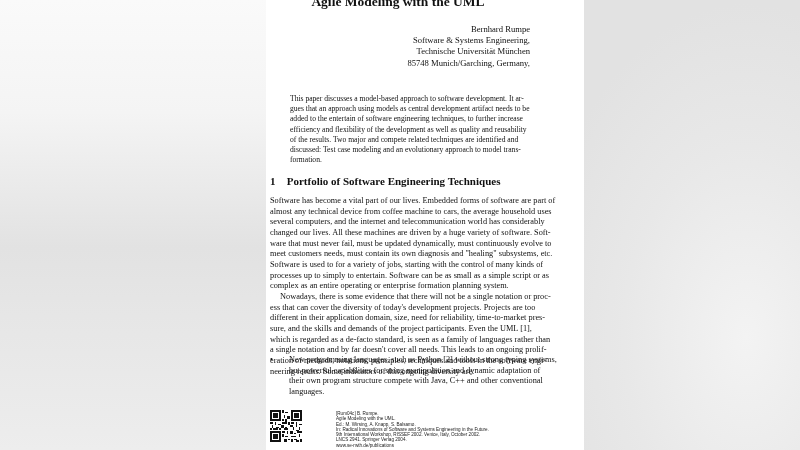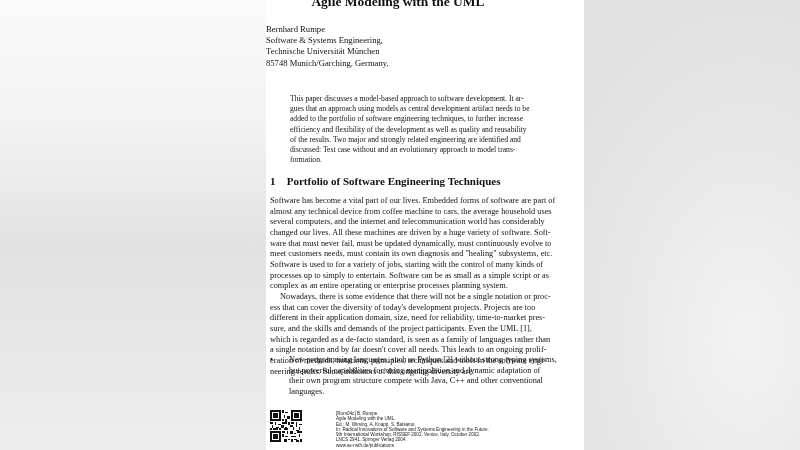--- a/index.html
+++ b/index.html
@@ -23,21 +23,21 @@
     .page {
       position: absolute; left: 266px; top: 0; width: 318px; height: 450px;
       background: #ffffff; overflow: hidden; color: #111;
     }
     .title {
       position: absolute; left: 0; width: 264px; top: -6px;
       text-align: center; font-weight: bold; font-size: 13.5px; line-height: 16px;
     }
     .author-block {
       position: absolute; left: 0; width: 264px; top: 24px;
-      text-align: left; font-size: 8.6px; line-height: 11.2px;
+      text-align: right; font-size: 8.6px; line-height: 11.2px;
     }
     .abstract {
       position: absolute; left: 24px; width: 216px; top: 94px;
       font-size: 7.6px; line-height: 10.2px; text-align: justify;
     }
     .abstract .ln { display: block; text-align: justify; text-align-last: justify; white-space: nowrap; }
     .abstract .ln.last { text-align-last: left; }
     .section-heading {
       position: absolute; left: 4px; top: 175px; font-weight: bold; font-size: 11px;
     }
@@ -78,42 +78,42 @@
   <div class="author-block">
     <div>Bernhard Rumpe</div>
     <div>Software &amp; Systems Engineering,</div>
     <div>Technische Universität München</div>
     <div>85748 Munich/Garching, Germany,</div>
   </div>
 
   <div class="abstract">
     <span class="ln">This paper discusses a model-based approach to software development. It ar-</span>
     <span class="ln">gues that an approach using models as central development artifact needs to be</span>
-    <span class="ln">added to the portfolio of software engineering techniques, to further increase</span>
+    <span class="ln">added to the entertain of software engineering techniques, to further increase</span>
     <span class="ln">efficiency and flexibility of the development as well as quality and reusability</span>
-    <span class="ln">of the results. Two major and strongly related engineering are identified and</span>
-    <span class="ln">discussed: Test case without and an evolutionary approach to model trans-</span>
+    <span class="ln">of the results. Two major and compete related techniques are identified and</span>
+    <span class="ln">discussed: Test case modeling and an evolutionary approach to model trans-</span>
     <span class="ln last">formation.</span>
   </div>
 
   <div class="section-heading">
     <span class="num">1</span>
     <span>Portfolio of Software Engineering Techniques</span>
   </div>
 
   <div class="body-text">
     <span class="ln">Software has become a vital part of our lives. Embedded forms of software are part of</span>
     <span class="ln">almost any technical device from coffee machine to cars, the average household uses</span>
     <span class="ln">several computers, and the internet and telecommunication world has considerably</span>
     <span class="ln">changed our lives. All these machines are driven by a huge variety of software. Soft-</span>
     <span class="ln">ware that must never fail, must be updated dynamically, must continuously evolve to</span>
     <span class="ln">meet customers needs, must contain its own diagnosis and "healing" subsystems, etc.</span>
     <span class="ln">Software is used to for a variety of jobs, starting with the control of many kinds of</span>
     <span class="ln">processes  up to simply to entertain. Software can be as small as a simple script or as</span>
-    <span class="ln last">complex as an entire operating or enterprise processes planning system.</span>
+    <span class="ln last">complex as an entire operating or enterprise formation planning system.</span>
     <span class="ln indent">Nowadays, there is some evidence that there will not be a single notation or proc-</span>
     <span class="ln">ess that can cover the diversity of today's development projects. Projects are too</span>
     <span class="ln">different in their application domain, size, need for reliability, time-to-market pres-</span>
     <span class="ln">sure, and the skills and demands of the project participants. Even the UML [1],</span>
     <span class="ln">which is regarded as a de-facto standard, is seen as a family of languages rather than</span>
     <span class="ln">a single notation and by far doesn't cover all needs. This leads to an ongoing prolif-</span>
     <span class="ln">eration of methods, notations, principles, techniques and tools in the software engi-</span>
     <span class="ln last">neering results. Some indicators of this ongoing diversity are:</span>
   </div>
 

